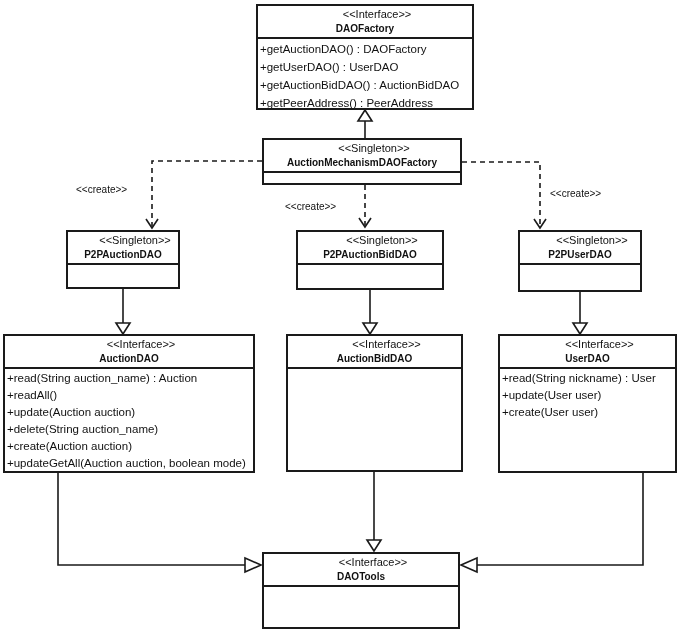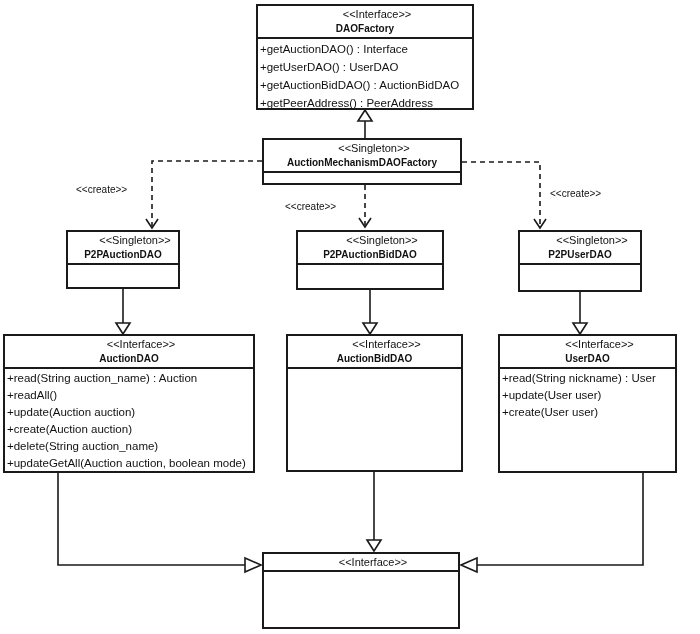--- a/index.html
+++ b/index.html
@@ -40,21 +40,21 @@
 <body>
 
 <div class="stage">
 
   <div class="uml-class" style="left:256px;top:4px;width:218px;height:106px">
     <div class="uml-header">
       <div class="stereotype">&lt;&lt;Interface&gt;&gt;</div>
       <div class="classname">DAOFactory</div>
     </div>
     <div class="uml-methods">
-      <div class="method method-tall">+getAuctionDAO() : Interface</div>
+      <div class="method method-tall">+getAuctionDAO() : DAOFactory</div>
       <div class="method method-tall">+getUserDAO() : UserDAO</div>
       <div class="method method-tall">+getAuctionBidDAO() : AuctionBidDAO</div>
       <div class="method method-tall">+getPeerAddress() : PeerAddress</div>
     </div>
   </div>
 
   <div class="uml-class" style="left:262px;top:138px;width:200px;height:47px">
     <div class="uml-header">
       <div class="stereotype">&lt;&lt;Singleton&gt;&gt;</div>
       <div class="classname">AuctionMechanismDAOFactory</div>
@@ -88,22 +88,22 @@
 
   <div class="uml-class" style="left:3px;top:334px;width:252px;height:139px">
     <div class="uml-header">
       <div class="stereotype">&lt;&lt;Interface&gt;&gt;</div>
       <div class="classname">AuctionDAO</div>
     </div>
     <div class="uml-methods">
       <div class="method">+read(String auction_name) : Auction</div>
       <div class="method">+readAll()</div>
       <div class="method">+update(Auction auction)</div>
+      <div class="method">+delete(String auction_name)</div>
       <div class="method">+create(Auction auction)</div>
-      <div class="method">+delete(String auction_name)</div>
       <div class="method">+updateGetAll(Auction auction, boolean mode)</div>
     </div>
   </div>
 
   <div class="uml-class" style="left:286px;top:334px;width:177px;height:138px">
     <div class="uml-header">
       <div class="stereotype">&lt;&lt;Interface&gt;&gt;</div>
       <div class="classname">AuctionBidDAO</div>
     </div>
   </div>
@@ -116,20 +116,21 @@
     <div class="uml-methods">
       <div class="method">+read(String nickname) : User</div>
       <div class="method">+update(User user)</div>
       <div class="method">+create(User user)</div>
     </div>
   </div>
 
   <div class="uml-class" style="left:262px;top:552px;width:198px;height:77px">
     <div class="uml-header">
       <div class="stereotype">&lt;&lt;Interface&gt;&gt;</div>
+      <div class="classname">DAOTools</div>
     </div>
   </div>
 
   <div class="create-label" style="left:76px;top:183px">&lt;&lt;create&gt;&gt;</div>
   <div class="create-label" style="left:285px;top:200px">&lt;&lt;create&gt;&gt;</div>
   <div class="create-label" style="left:550px;top:187px">&lt;&lt;create&gt;&gt;</div>
 
   <svg class="connectors" width="700" height="634" viewBox="0 0 700 634">
 
     <g>

